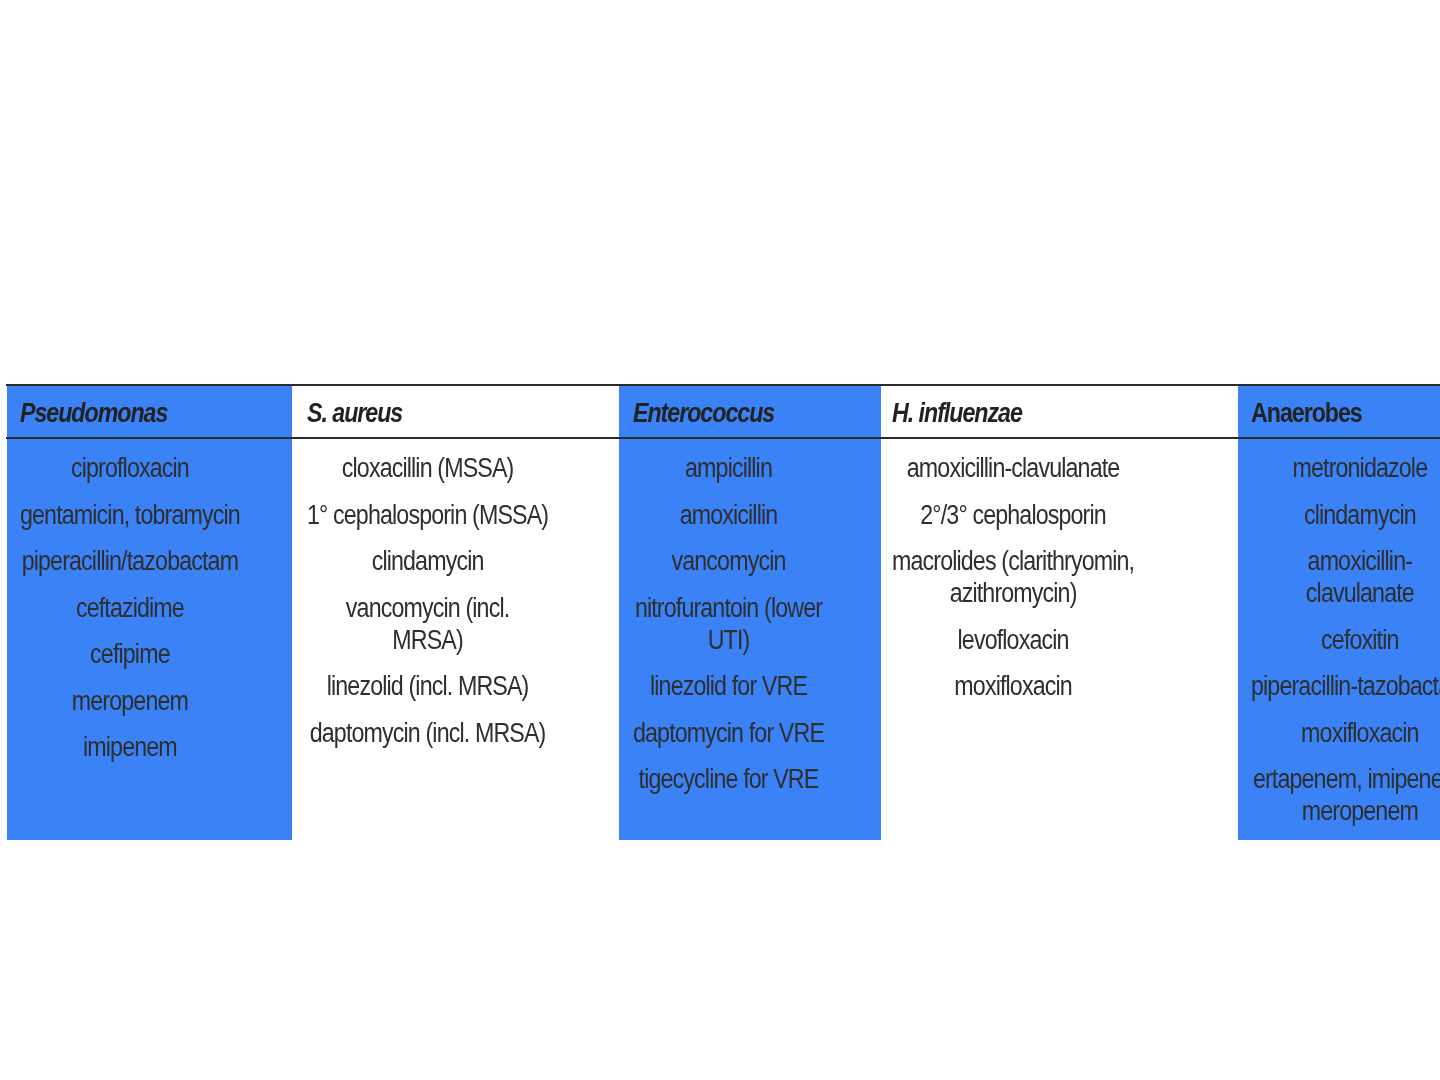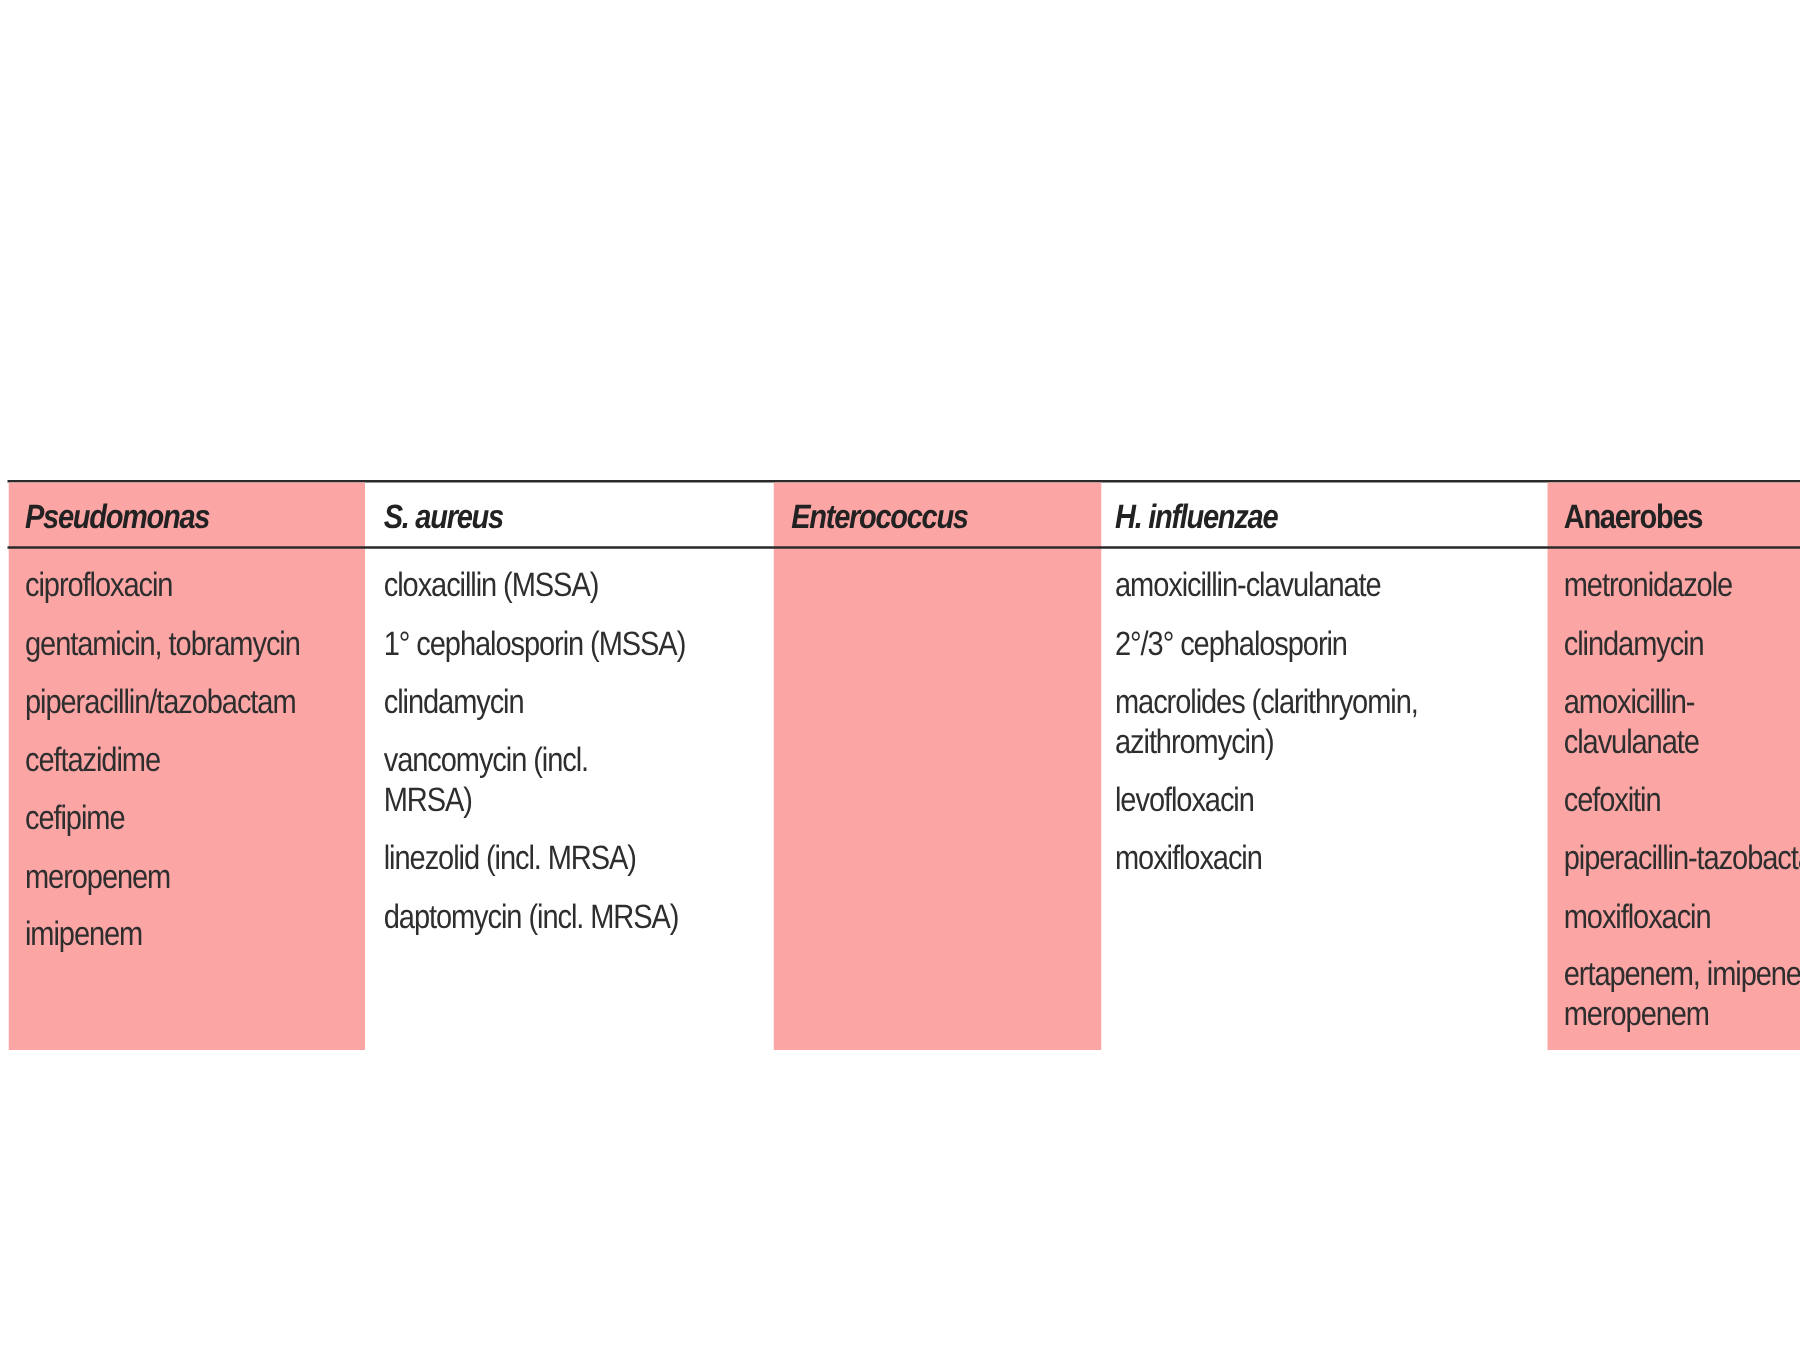--- a/index.html
+++ b/index.html
@@ -34,41 +34,42 @@
       width: 1434px;
       height: 2px;
       background: #2a2a2a;
     }
     .col {
       position: absolute;
       top: 2px;
       height: 454px;
       box-sizing: border-box;
     }
-    .col.shaded { background: #fca5a5; text-decoration: underline; }
+    .col.shaded { background: #3b82f6; text-decoration: underline; }
     .col-header {
       position: absolute;
       top: 12px;
       left: 13px;
       font-size: 27px;
       font-weight: bold;
       letter-spacing: -1.2px;
       color: #222;
       white-space: nowrap;
       transform: scaleX(0.86);
       transform-origin: left top;
     }
     .col-header.italic { font-style: italic; }
     .col-list {
       position: absolute;
       top: 66px;
       left: 13px;
       margin: 0;
       padding: 0;
       list-style: none;
+      text-align: center;
     }
     .col-list li {
       font-size: 27px;
       line-height: 32px;
       margin-bottom: 14.5px;
       letter-spacing: -1px;
       color: #2e2e2e;
       white-space: pre-line;
       transform: scaleX(0.86);
       transform-origin: left top;
@@ -110,20 +111,30 @@
       <li>clindamycin</li>
       <li>vancomycin (incl.
 MRSA)</li>
       <li>linezolid (incl. MRSA)</li>
       <li>daptomycin (incl. MRSA)</li>
     </ul>
   </div>
 
   <div class="col c3 shaded">
     <div class="col-header italic">Enterococcus</div>
+    <ul class="col-list">
+      <li>ampicillin</li>
+      <li>amoxicillin</li>
+      <li>vancomycin</li>
+      <li>nitrofurantoin (lower
+UTI)</li>
+      <li>linezolid for VRE</li>
+      <li>daptomycin for VRE</li>
+      <li>tigecycline for VRE</li>
+    </ul>
   </div>
 
   <div class="col c4">
     <div class="col-header italic">H. influenzae</div>
     <ul class="col-list">
       <li>amoxicillin-clavulanate</li>
       <li>2°/3° cephalosporin</li>
       <li>macrolides (clarithryomin,
 azithromycin)</li>
       <li>levofloxacin</li>

